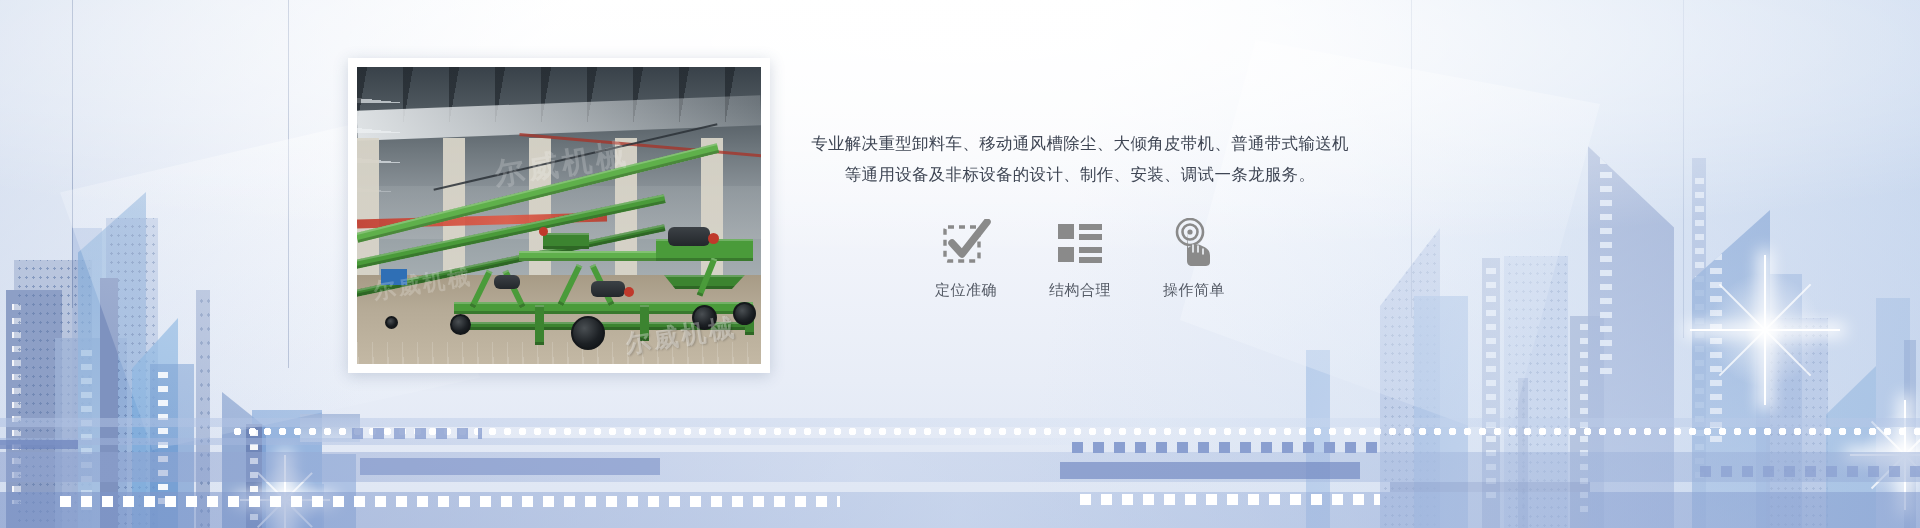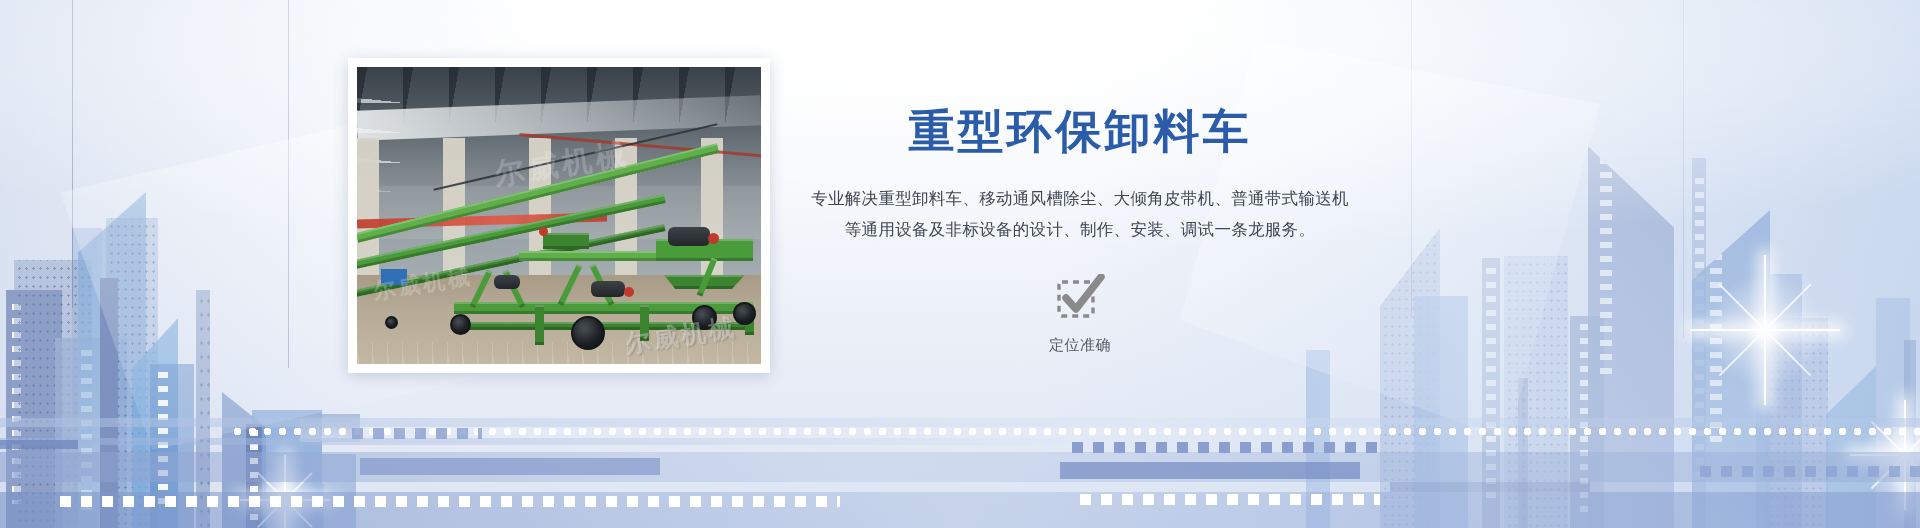--- a/index.html
+++ b/index.html
@@ -406,36 +406,61 @@
       </div>
 
       <div class="ph-wm">尔威机械</div>
       <div class="ph-wm2">尔威机械</div>
       <div class="ph-wm3">尔威机械</div>
     </div>
   </div>
 
   <div class="content">
 
-    <div class="title">重型环保卸料车</div>
 
     <div class="desc">专业解决重型卸料车、移动通风槽除尘、大倾角皮带机、普通带式输送机等通用设备及非标设备的设计、制作、安装、调试一条龙服务。</div>
 
     <div class="features">
 
       <div class="feature">
         <div class="ic">
           <svg width="50" height="48" viewBox="0 0 50 48">
             <rect x="4" y="8" width="34" height="34" rx="3" fill="none" stroke="#8a8a8a" stroke-width="3.4" stroke-dasharray="6 5"></rect>
             <path d="M11 24 L21 35 L46 3" fill="none" stroke="#8a8a8a" stroke-width="7.5" stroke-linecap="round" stroke-linejoin="round"></path>
           </svg>
         </div>
         <div class="lb">定位准确</div>
       </div>
 
 
-
-
+      <div class="feature">
+        <div class="ic">
+          <svg width="46" height="44" viewBox="0 0 46 44">
+            <rect x="1" y="3" width="16" height="15" fill="#8a8a8a"></rect>
+            <rect x="1" y="26" width="16" height="15" fill="#8a8a8a"></rect>
+            <rect x="22" y="3" width="23" height="6" fill="#8a8a8a"></rect>
+            <rect x="22" y="13" width="23" height="6" fill="#8a8a8a"></rect>
+            <rect x="22" y="26" width="23" height="6" fill="#8a8a8a"></rect>
+            <rect x="22" y="36" width="23" height="6" fill="#8a8a8a"></rect>
+          </svg>
+        </div>
+        <div class="lb">结构合理</div>
+      </div>
+
+
+      <div class="feature">
+        <div class="ic">
+          <svg width="48" height="50" viewBox="0 0 48 50">
+            <circle cx="20" cy="14" r="13" fill="none" stroke="#8a8a8a" stroke-width="2.6"></circle>
+            <circle cx="20" cy="14" r="7.5" fill="none" stroke="#8a8a8a" stroke-width="2.6"></circle>
+            <circle cx="20" cy="14" r="2.6" fill="#8a8a8a"></circle>
+            <path d="M18 14 L18 30 L18 30 C18 30 24 25 30 27 C38 30 40 33 40 38 L40 44
+                     C40 47 38 48 35 48 L22 48 C19 48 17 46 17 43 L17 30 Z" fill="#8a8a8a"></path>
+            <path d="M23 27 V34 M28 28 V34 M33 31 V36" stroke="#f2f5fa" stroke-width="1.6" stroke-linecap="round"></path>
+          </svg>
+        </div>
+        <div class="lb">操作简单</div>
+      </div>
 
     </div>
   </div>
 
 </div>
 
 </body></html>

